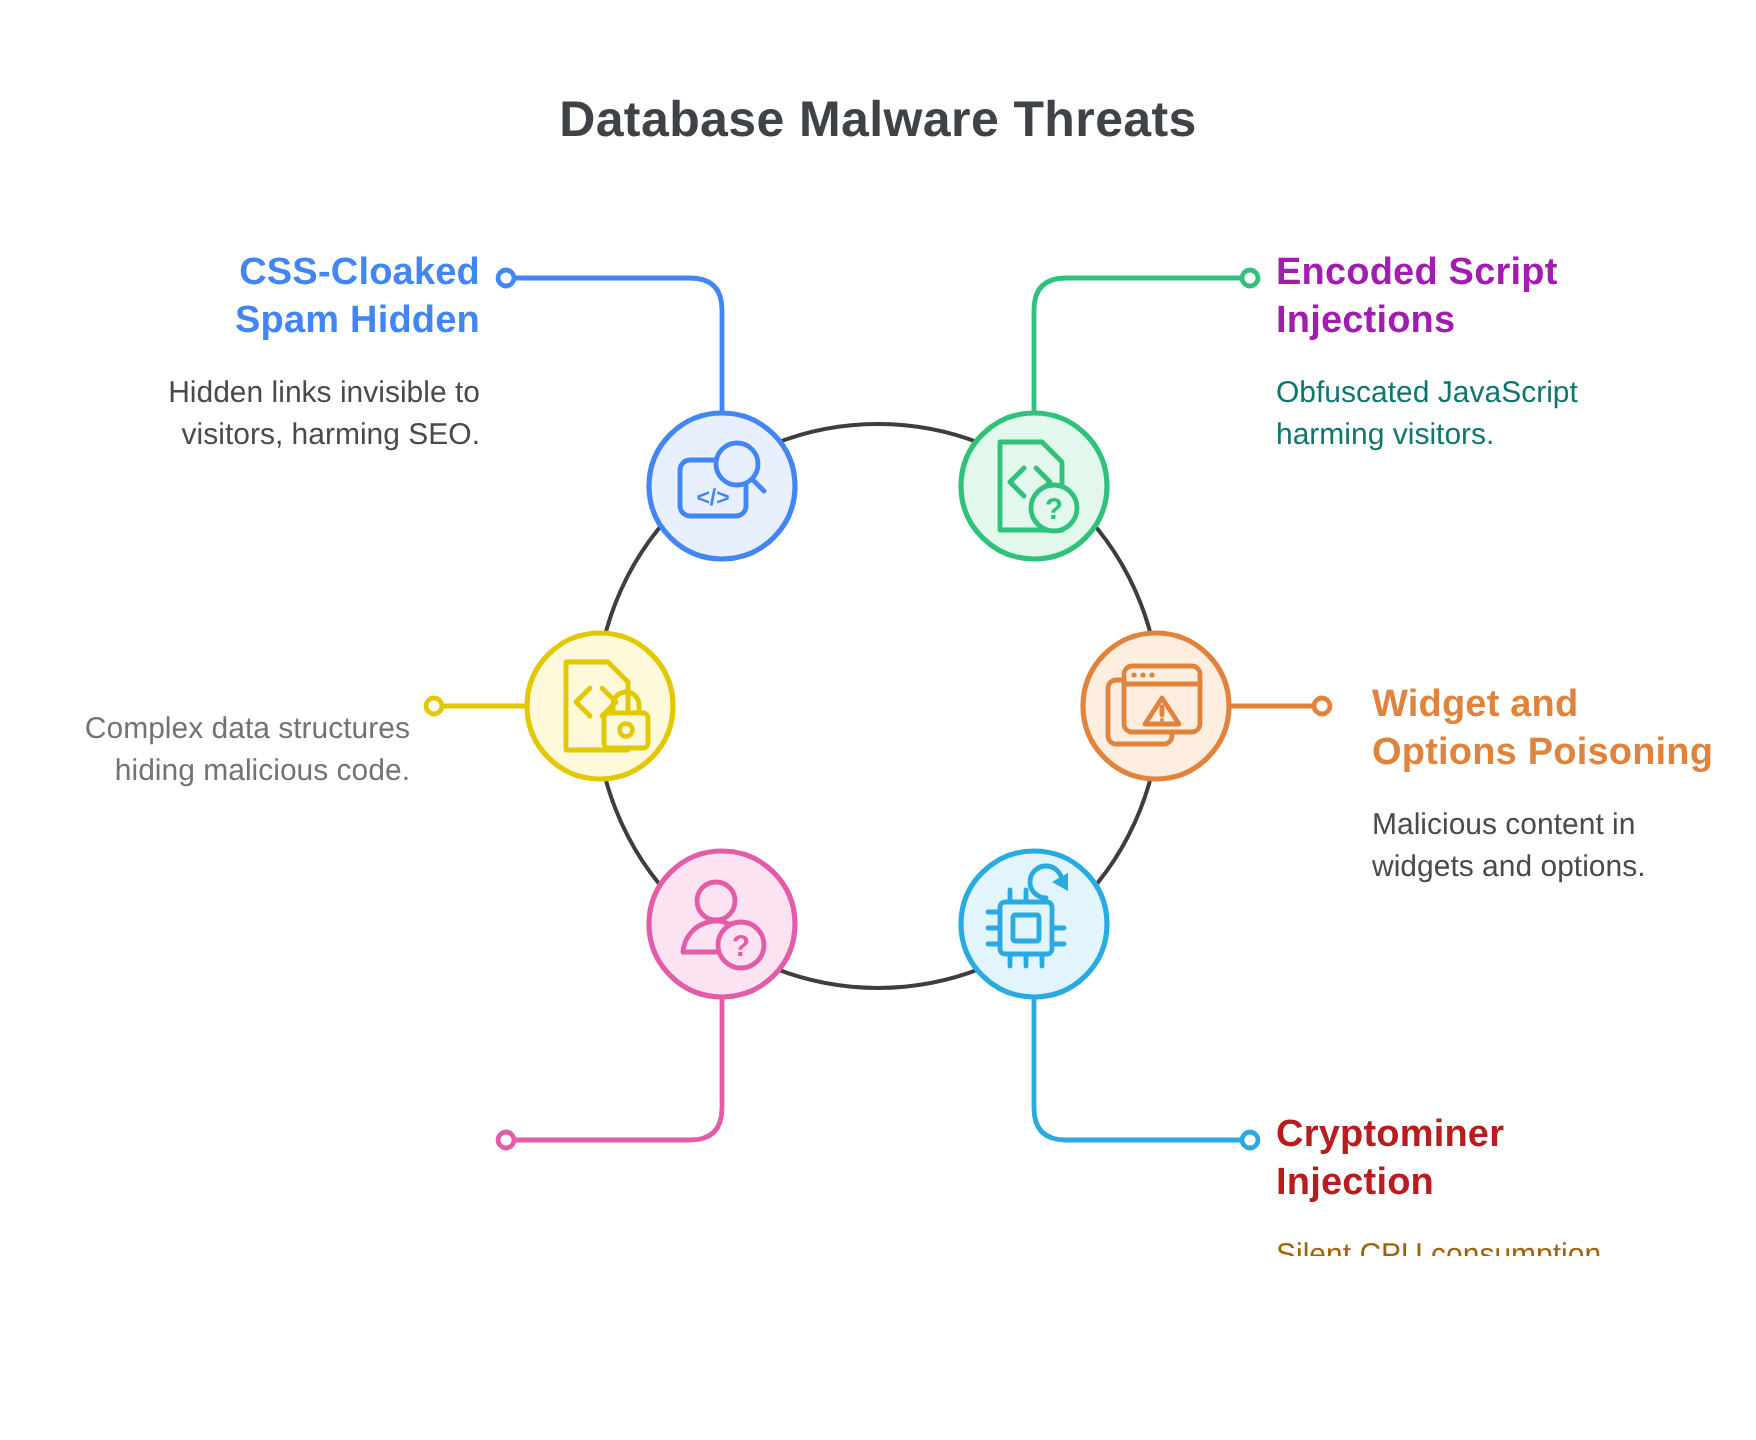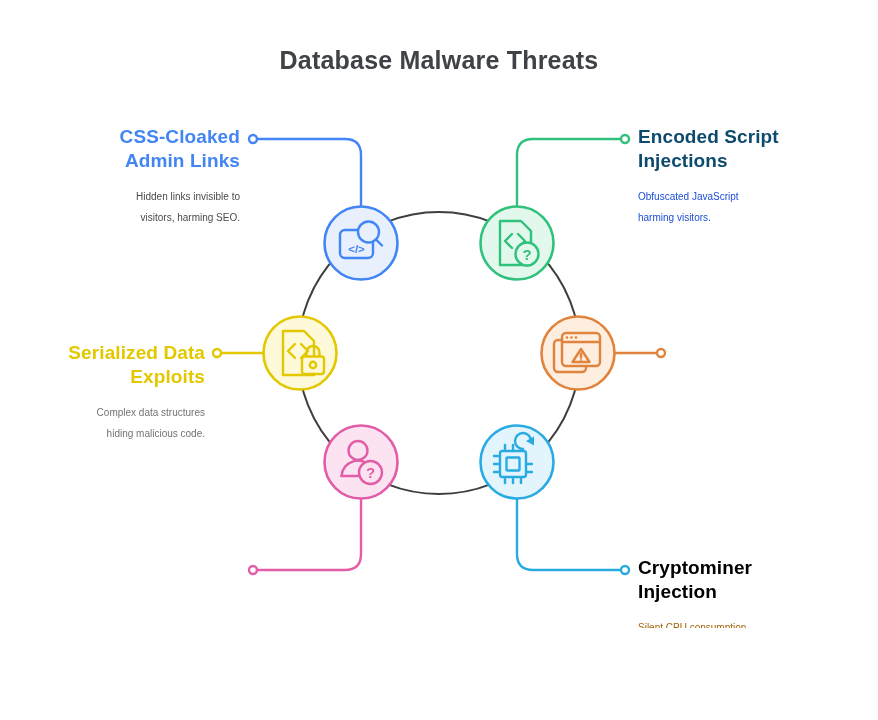--- a/index.html
+++ b/index.html
@@ -31,21 +31,21 @@
   .label.align-left  { text-align: left; }
   .node-title {
     font-size: 19px;
     font-weight: 700;
     line-height: 24px;
     letter-spacing: 0.1px;
     white-space: pre-line;
   }
   .node-desc {
     margin-top: 13px;
-    font-size: 10px;
+    font-size: 15px;
     line-height: 21px;
     white-space: pre-line;
   }
   
   .pos-tl { top: 125px; right: 638px; }
   .pos-tr { top: 125px; left: 638px; }
   .pos-ml { top: 341px; right: 673px; }
   .pos-mr { top: 341px; left: 686px; }
   .pos-bl { top: 556px; right: 638px; }
   .pos-br { top: 556px; left: 638px; }
@@ -152,42 +152,46 @@
       </g>
       <rect x="-17" y="-11" width="26" height="26" rx="2.5" fill="#e2f4fc"></rect>
       <rect x="-10.5" y="-4.5" width="13" height="13" rx="1" fill="none"></rect>
       <path d="M 6 -13 A 8 8 0 1 1 14 -21" fill="none"></path>
       <path d="M 17 -25.5 L 17 -16.5 L 9 -21 Z" fill="currentColor" stroke="none"></path>
     </g>
   </svg>
 
   <div class="label align-right pos-tl">
     <div class="node-title" style="color: rgb(66, 133, 244);">CSS-Cloaked
-Admin Links</div>
+Spam Hidden</div>
     <div class="node-desc" style="color: rgb(74, 74, 74);">Hidden links invisible to
 visitors, harming SEO.</div>
   </div>
 
   <div class="label align-left pos-tr">
-    <div class="node-title" style="color: #0c4a6e;">Encoded Script
+    <div class="node-title" style="color: #a21caf;">Encoded Script
 Injections</div>
-    <div class="node-desc" style="color: #1d4ed8;">Obfuscated JavaScript
+    <div class="node-desc" style="color: #0f766e;">Obfuscated JavaScript
 harming visitors.</div>
   </div>
 
   <div class="label align-right pos-ml">
-    <div class="node-title" style="color: rgb(227, 200, 0);">Serialized Data
-Exploits</div>
     <div class="node-desc" style="color: #737373;">Complex data structures
 hiding malicious code.</div>
   </div>
 
+  <div class="label align-left pos-mr">
+    <div class="node-title" style="color: rgb(224, 131, 60);">Widget and
+Options Poisoning</div>
+    <div class="node-desc" style="color: rgb(74, 74, 74);">Malicious content in
+widgets and options.</div>
+  </div>
 
 
   <div class="label align-left pos-br">
-    <div class="node-title" style="color: #000000;">Cryptominer
+    <div class="node-title" style="color: #b91c1c;">Cryptominer
 Injection</div>
     <div class="node-desc" style="color: #a16207;">Silent CPU consumption
 for cryptocurrency
 mining.</div>
   </div>
 
 </div>
 
 </body></html>

